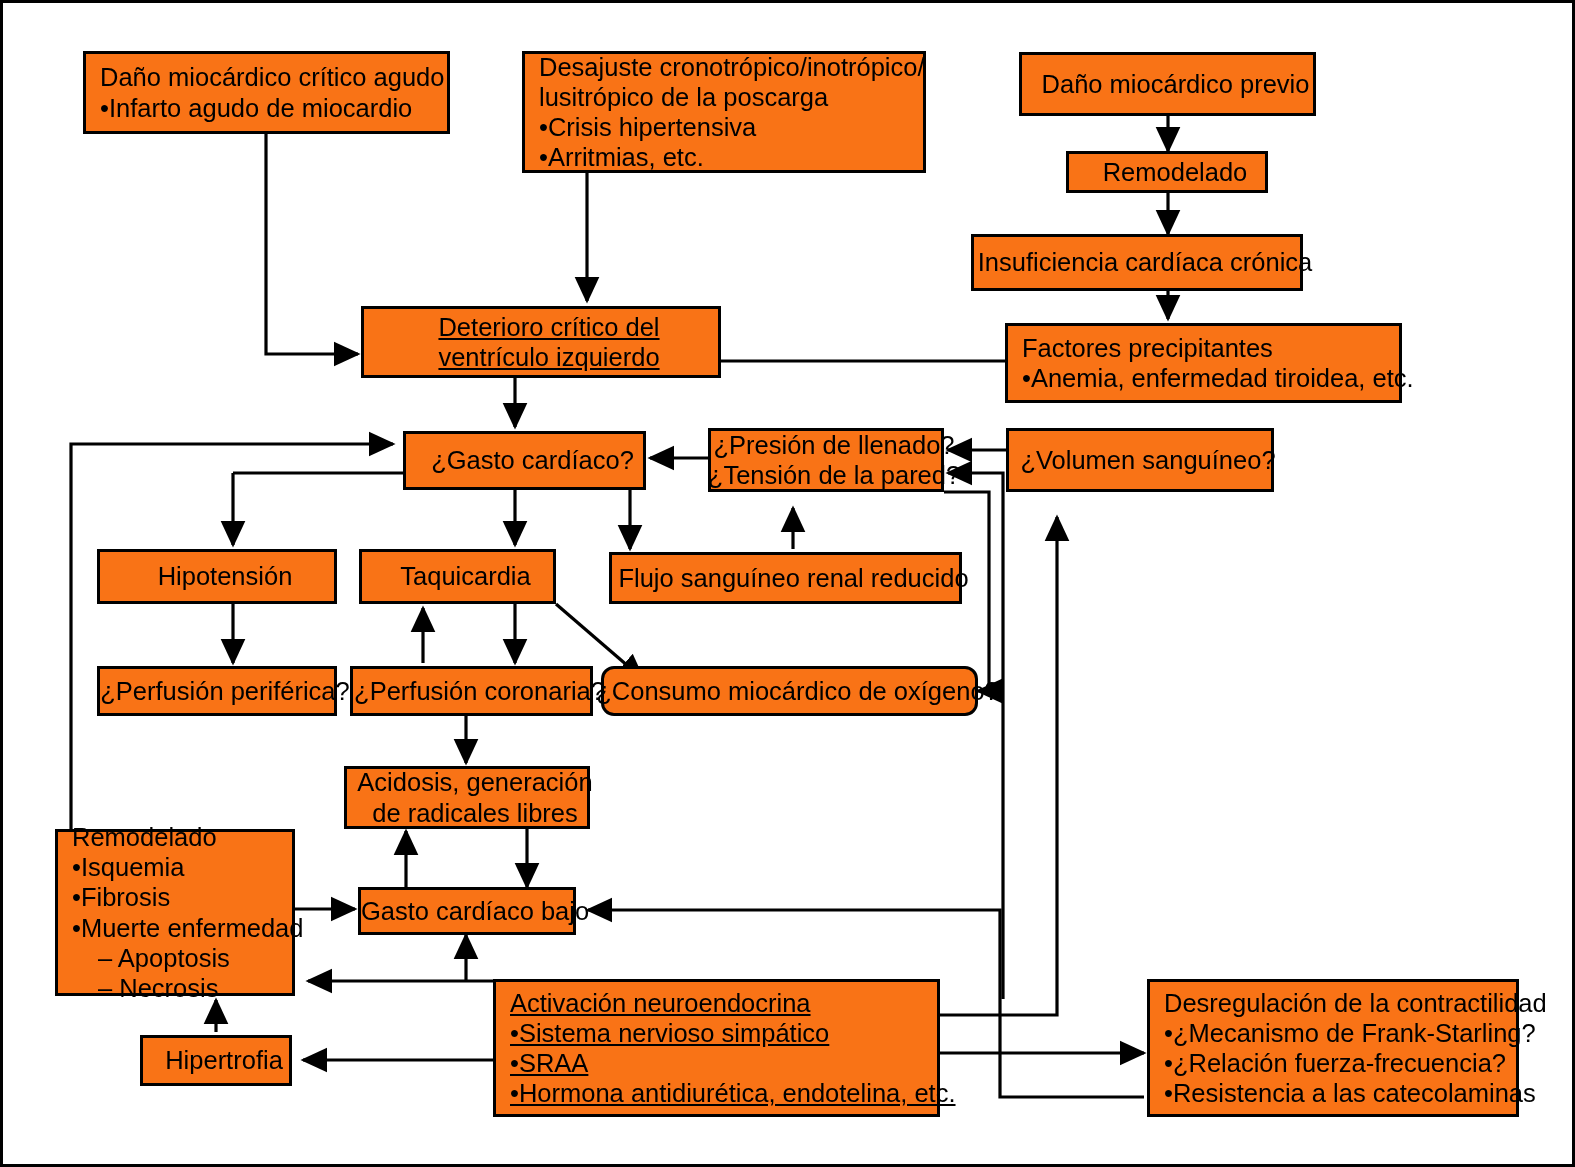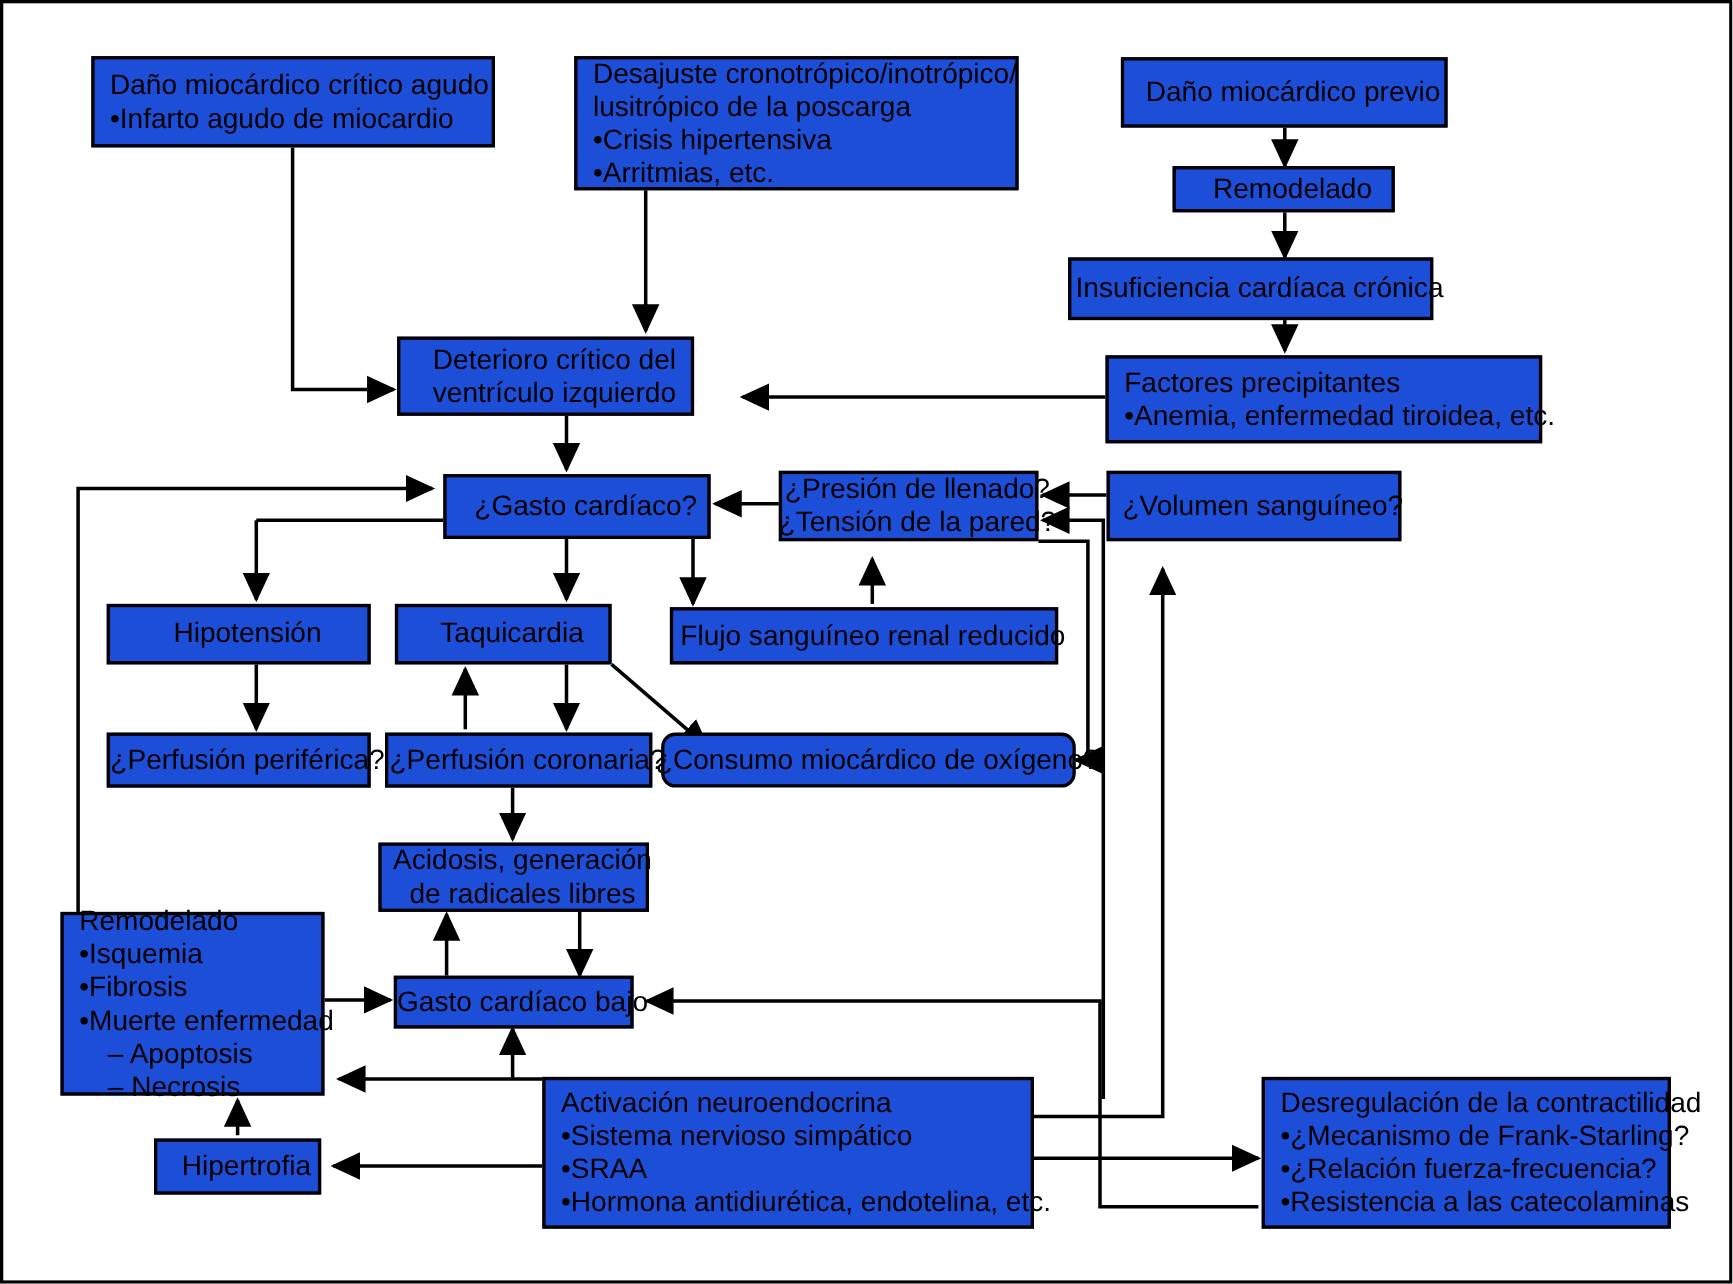--- a/index.html
+++ b/index.html
@@ -21,21 +21,21 @@
     position: absolute;
     left: 0;
     top: 0;
     width: 1575px;
     height: 1167px;
     pointer-events: none;
   }
   .node {
     position: absolute;
     border: 3px solid #000000;
-    background: #1d4ed8;
+    background: #f97316;
     box-sizing: border-box;
     display: flex;
     flex-direction: column;
     justify-content: center;
     color: #000000;
     z-index: 5;
   }
   .node.center { align-items: center; text-align: center; }
   .node.left   { align-items: flex-start; text-align: left; }
   .ln {
@@ -149,21 +149,21 @@
 
   <div class="node center pad-c" style="left:968px; top:231px; width:332px; height:57px;">
     <span class="ln t25">Insuficiencia cardíaca crónica</span>
   </div>
 
   <div class="node left pad-l" style="left:1002px; top:320px; width:397px; height:80px;">
     <span class="ln t25">Factores precipitantes</span>
     <span class="ln t25">•Anemia, enfermedad tiroidea, etc.</span>
   </div>
 
-  <div class="node center pad-c" style="left:358px; top:303px; width:270px; height:72px;">
+  <div class="node center pad-c" style="left:358px; top:303px; width:360px; height:72px;text-decoration:underline;">
     <span class="ln t25">Deterioro crítico del</span>
     <span class="ln t25">ventrículo izquierdo</span>
   </div>
 
   <div class="node center pad-c" style="left:400px; top:428px; width:243px; height:59px;">
     <span class="ln t25">¿Gasto cardíaco?</span>
   </div>
 
   <div class="node center pad-c" style="left:705px; top:425px; width:236px; height:64px;">
     <span class="ln t25">¿Presión de llenado?</span>
@@ -213,21 +213,21 @@
   </div>
 
   <div class="node center pad-c" style="left:355px; top:884px; width:218px; height:48px;">
     <span class="ln t25">Gasto cardíaco bajo</span>
   </div>
 
   <div class="node center pad-c" style="left:137px; top:1032px; width:152px; height:51px;">
     <span class="ln t25">Hipertrofia</span>
   </div>
 
-  <div class="node left pad-l" style="left:490px; top:976px; width:447px; height:138px;">
+  <div class="node left pad-l" style="left:490px; top:976px; width:447px; height:138px;text-decoration:underline;">
     <span class="ln t25">Activación neuroendocrina</span>
     <span class="ln t25">•Sistema nervioso simpático</span>
     <span class="ln t25">•SRAA</span>
     <span class="ln t25">•Hormona antidiurética, endotelina, etc.</span>
   </div>
 
   <div class="node left pad-l" style="left:1144px; top:976px; width:372px; height:138px;">
     <span class="ln t25">Desregulación de la contractilidad</span>
     <span class="ln t25">•¿Mecanismo de Frank-Starling?</span>
     <span class="ln t25">•¿Relación fuerza-frecuencia?</span>

